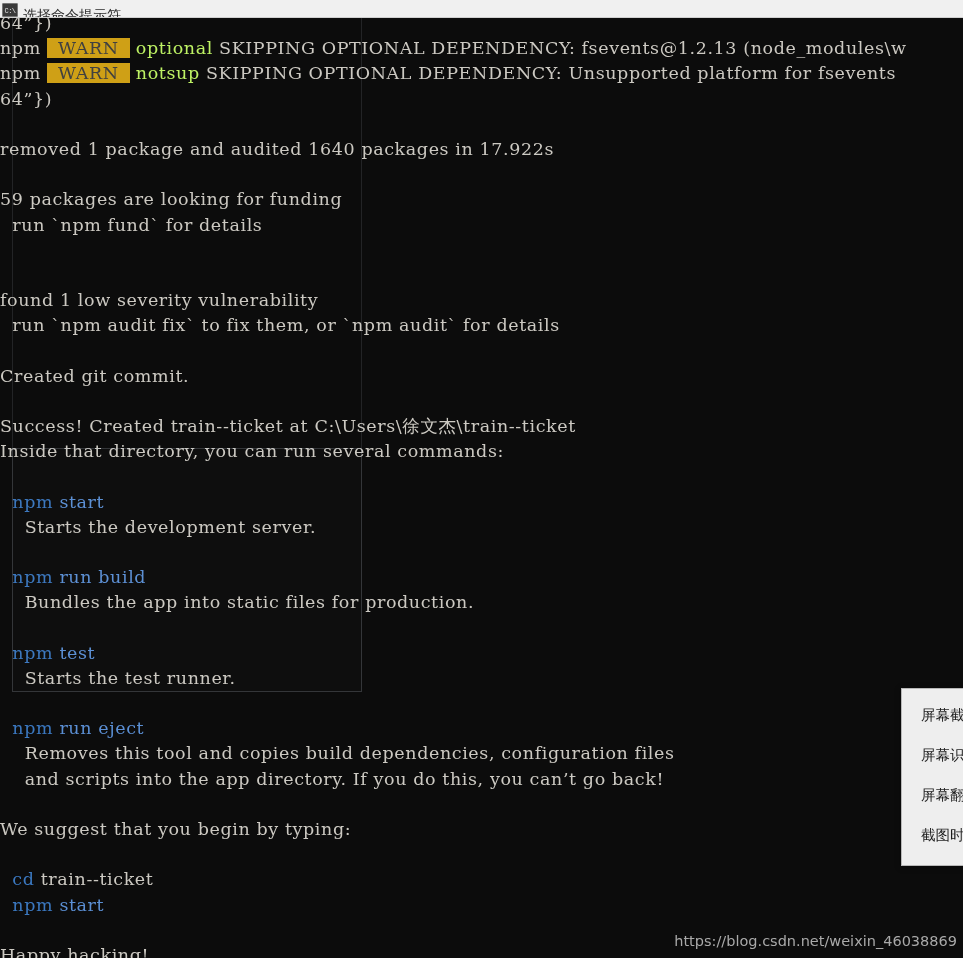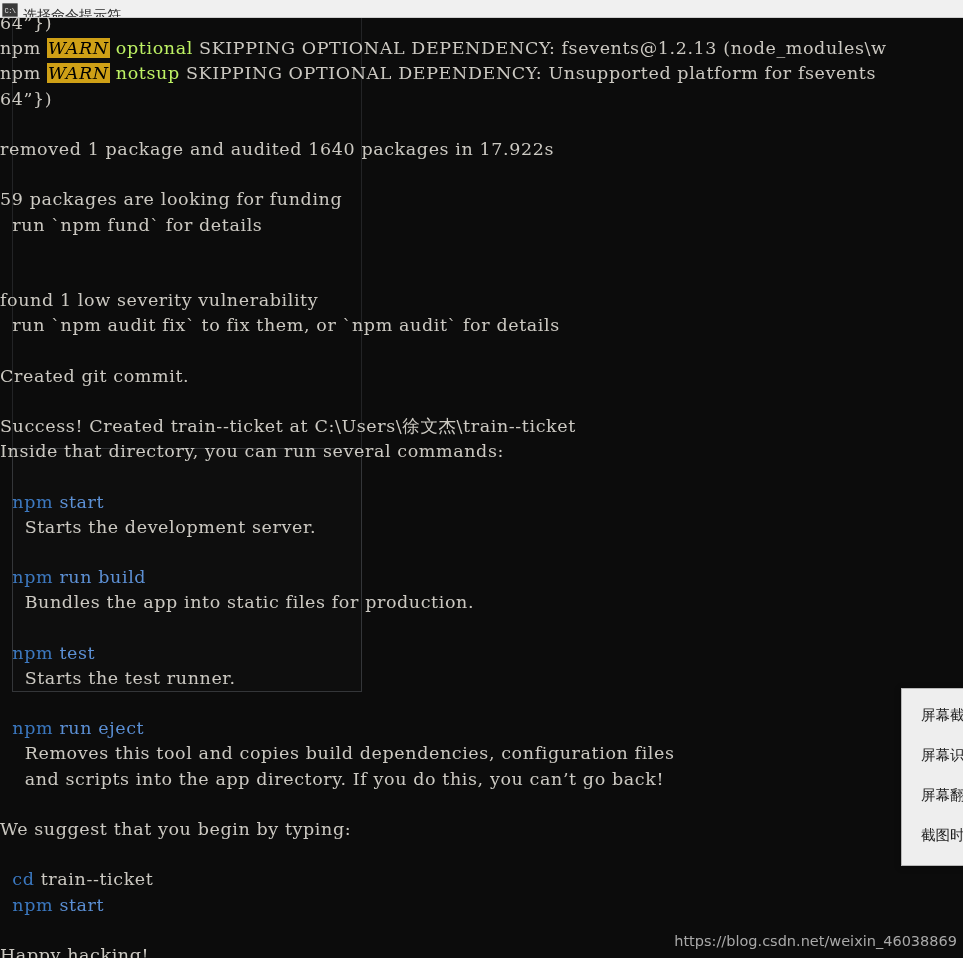--- a/index.html
+++ b/index.html
@@ -86,23 +86,22 @@
   }
   .line { height: 25.2px; }
   .blank { height: 25.2px; }
 
   .c-white   { color: #ccc9c2; }
   .c-magenta { color: #bef264; }
   .c-blue    { color: #3b78c0; }
   .c-cyan    { color: #5b8fd4; text-align: right; }
   .badge-warn {
     background: #cfa016;
-    color: #000000;
-    padding: 0 1px;
-    font-style: italic;
+    color: #404040;
+    padding: 0 11px;
   }
 
   
   .sel-rect {
     position: absolute;
     left: 12px;
     top: 448px;
     width: 350px;
     height: 244px;
     border: 1px solid rgba(190, 200, 215, 0.22);

